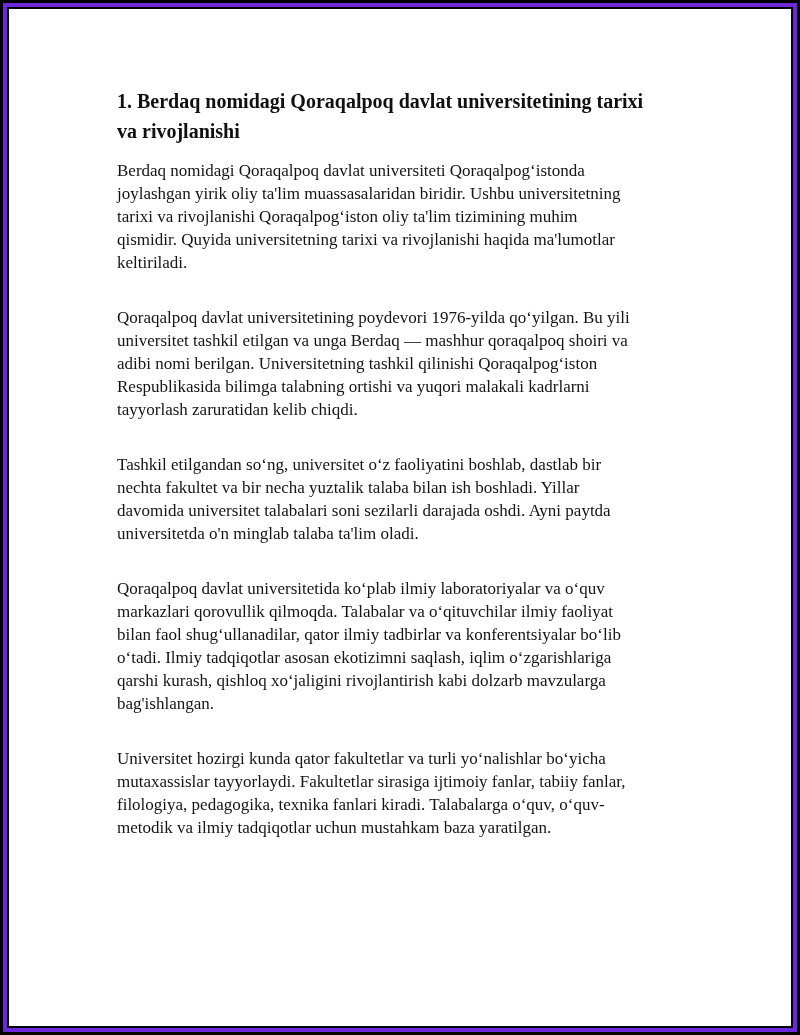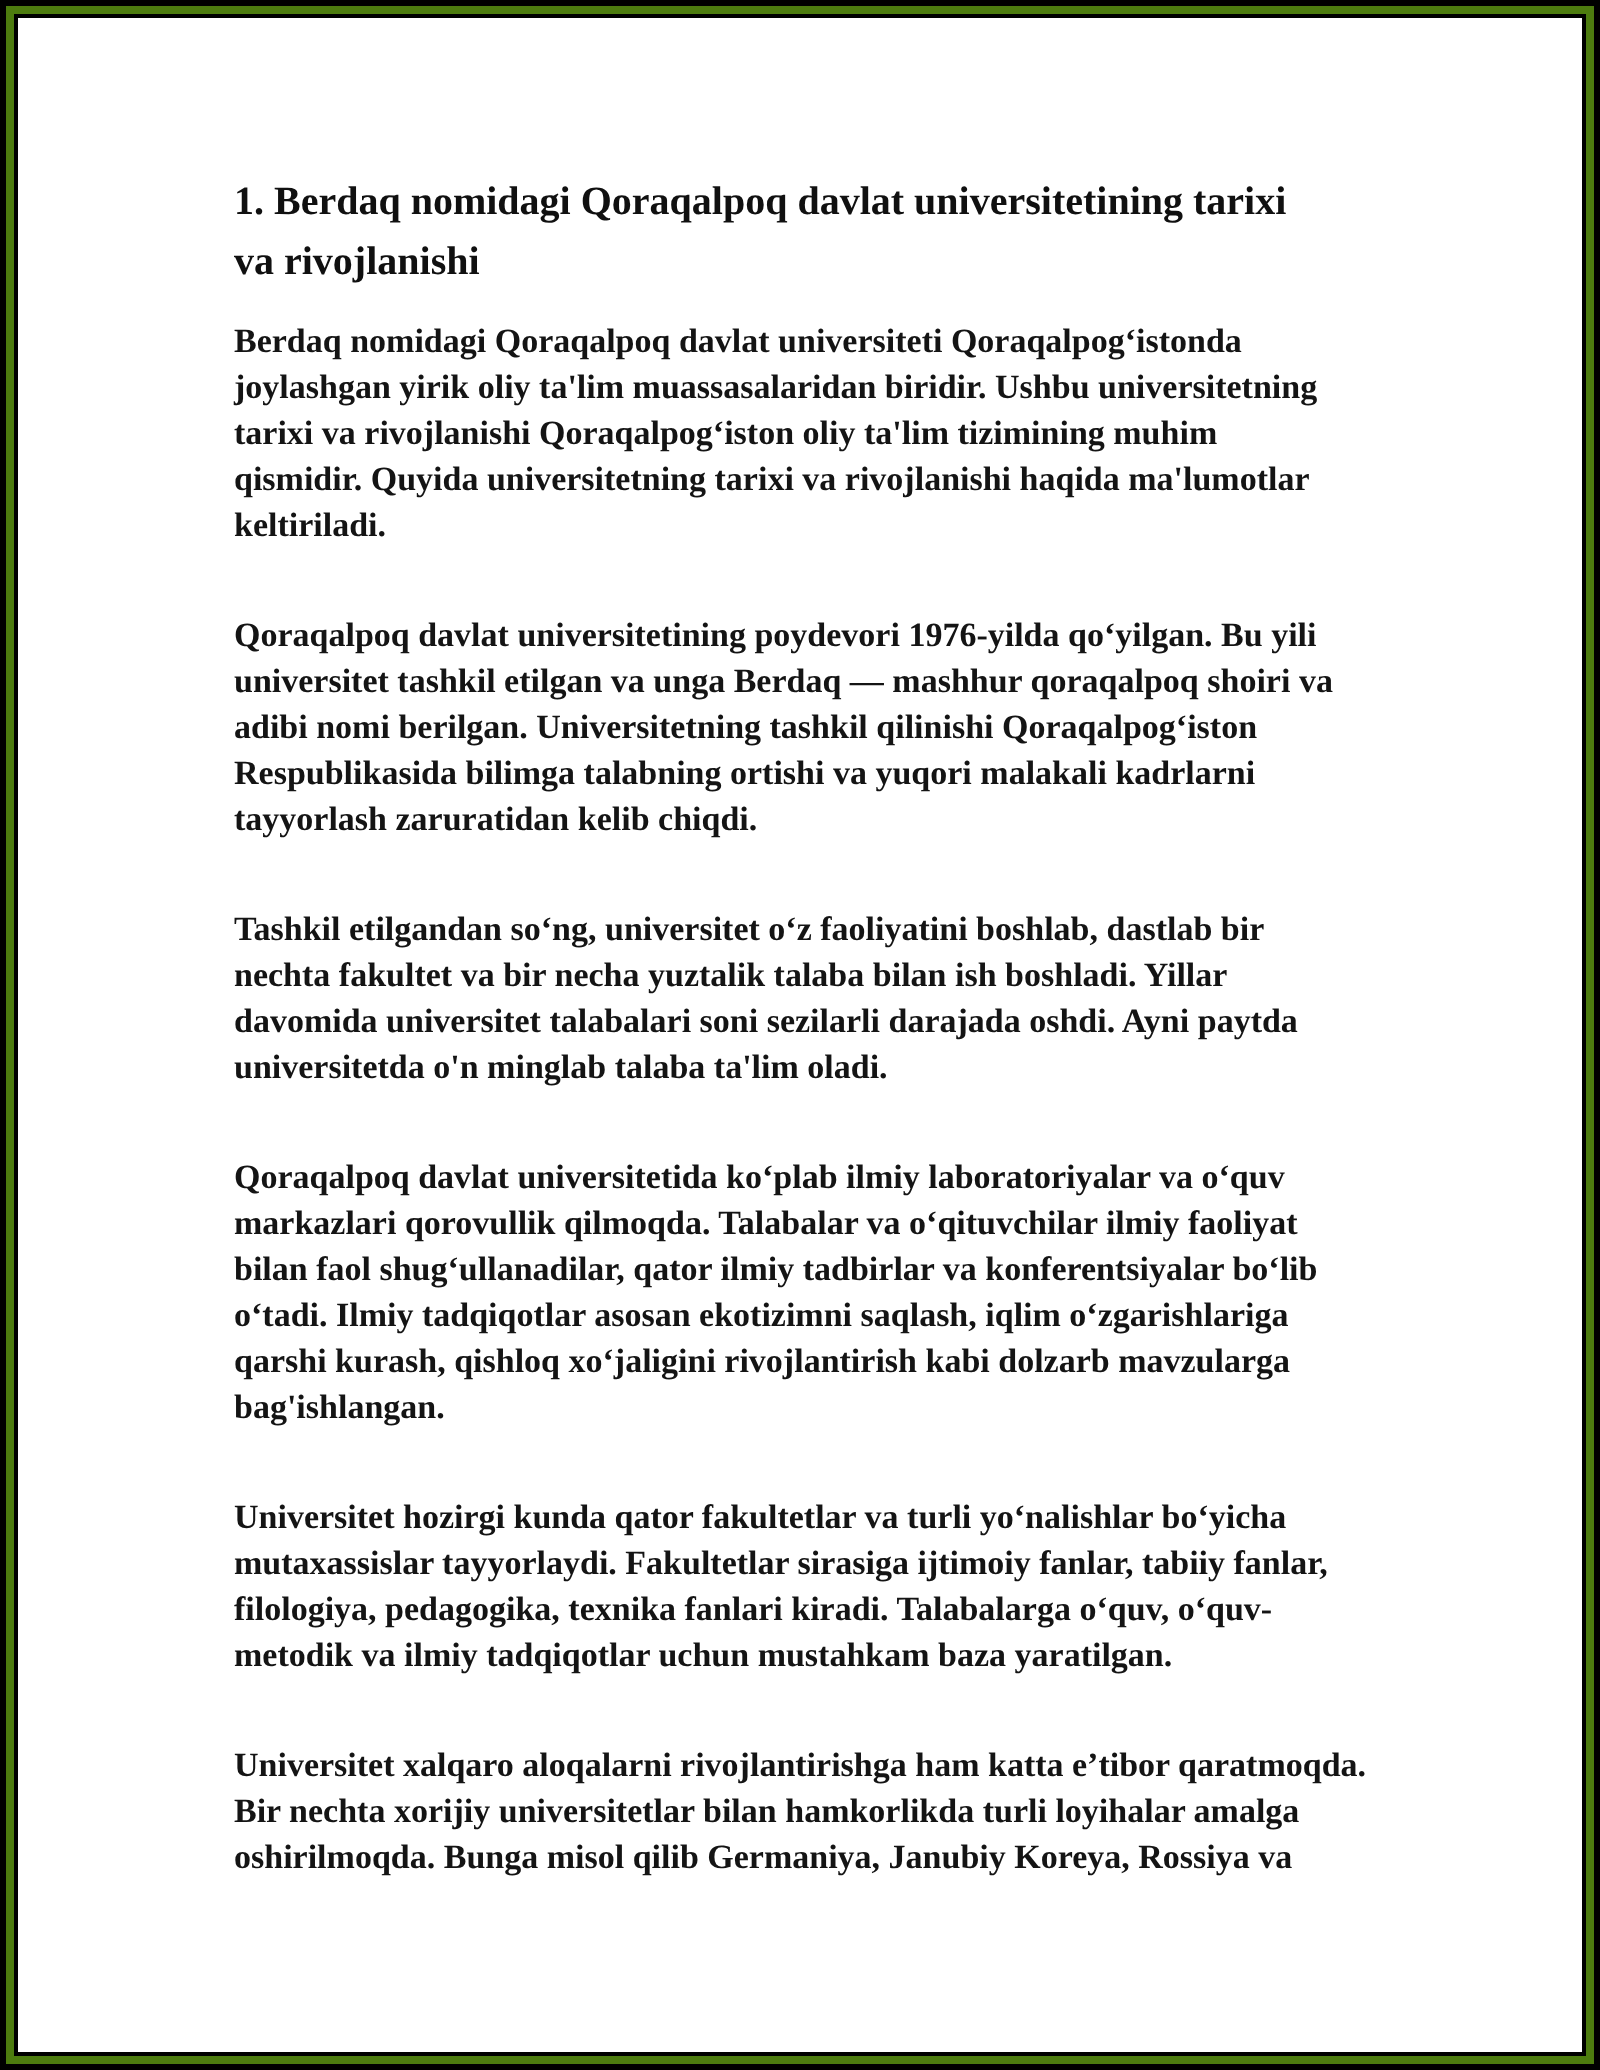--- a/index.html
+++ b/index.html
@@ -14,21 +14,21 @@
     color: #121212;
     position: relative;
     box-sizing: border-box;
   }
   .page-outer {
     position: absolute;
     inset: 0;
     box-sizing: border-box;
     border: 3px solid #000000;
     padding: 4px;
-    background: #4d7c0f;
+    background: #6d28d9;
   }
   .page-inner {
     box-sizing: border-box;
     width: 100%;
     height: 100%;
     border: 2px solid #000000;
     overflow: hidden;
     background: #ffffff;
   }
   .doc-content {
@@ -38,21 +38,21 @@
   .doc-heading {
     font-size: 20px;
     font-weight: bold;
     line-height: 30px;
     margin: 0 0 13px 0;
     white-space: pre-line;
     color: #101010;
   }
   .doc-paragraph {
     font-size: 17px;
-    font-weight: bold;
+    font-weight: normal;
     line-height: 23px;
     margin: 0 0 32px 0;
     white-space: pre-line;
     color: #141414;
   }
 </style>
 </head>
 <body>
 
 <div class="page-outer">
@@ -77,18 +77,15 @@
       <p class="doc-paragraph">Qoraqalpoq davlat universitetida koʻplab ilmiy laboratoriyalar va oʻquv
 markazlari qorovullik qilmoqda. Talabalar va oʻqituvchilar ilmiy faoliyat
 bilan faol shugʻullanadilar, qator ilmiy tadbirlar va konferentsiyalar boʻlib
 oʻtadi. Ilmiy tadqiqotlar asosan ekotizimni saqlash, iqlim oʻzgarishlariga
 qarshi kurash, qishloq xoʻjaligini rivojlantirish kabi dolzarb mavzularga
 bag'ishlangan.</p>
       <p class="doc-paragraph">Universitet hozirgi kunda qator fakultetlar va turli yoʻnalishlar boʻyicha
 mutaxassislar tayyorlaydi. Fakultetlar sirasiga ijtimoiy fanlar, tabiiy fanlar,
 filologiya, pedagogika, texnika fanlari kiradi. Talabalarga oʻquv, oʻquv-
 metodik va ilmiy tadqiqotlar uchun mustahkam baza yaratilgan.</p>
-      <p class="doc-paragraph">Universitet xalqaro aloqalarni rivojlantirishga ham katta e’tibor qaratmoqda.
-Bir nechta xorijiy universitetlar bilan hamkorlikda turli loyihalar amalga
-oshirilmoqda. Bunga misol qilib Germaniya, Janubiy Koreya, Rossiya va</p>
     </div>
   </div>
 </div>
 
 </body></html>

